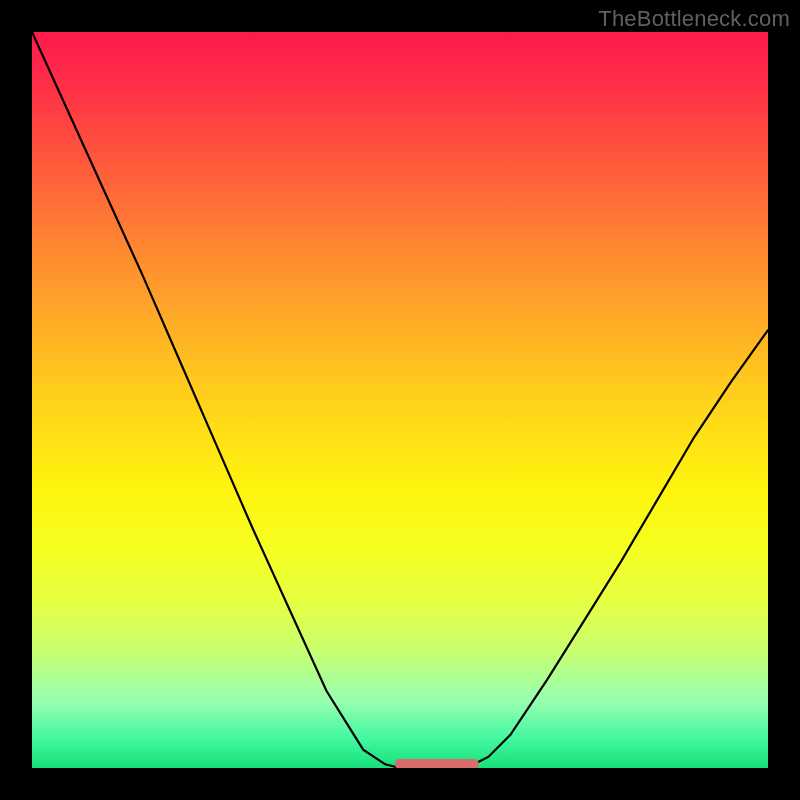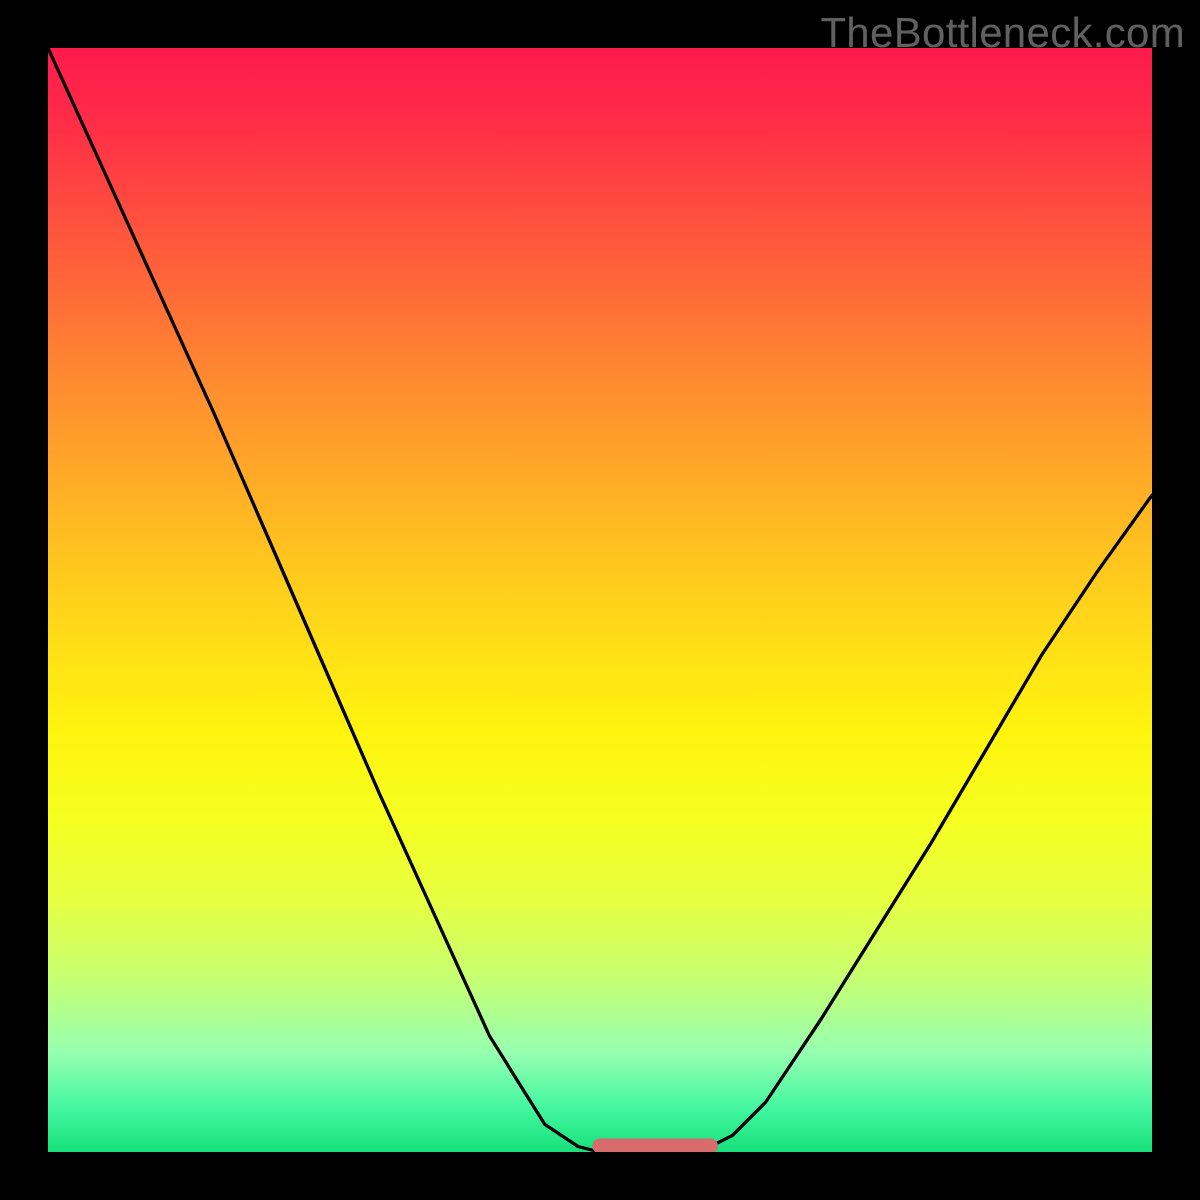--- a/index.html
+++ b/index.html
@@ -40,21 +40,21 @@
     position: absolute;
     inset: 0;
     width: 100%;
     height: 100%;
   }
   .attribution {
     position: absolute;
     top: 6px;
     right: 10px;
     font-family: Arial, Helvetica, sans-serif;
-    font-size: 28px;
+    font-size: 22px;
     font-weight: 400;
     color: #606060;
     letter-spacing: 0.2px;
   }
 </style>
 </head>
 <body>
 
 <div class="stage">
 

